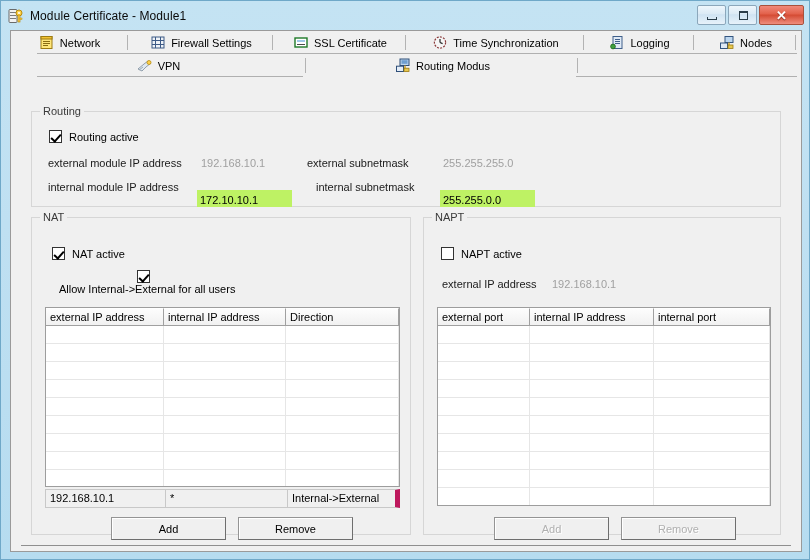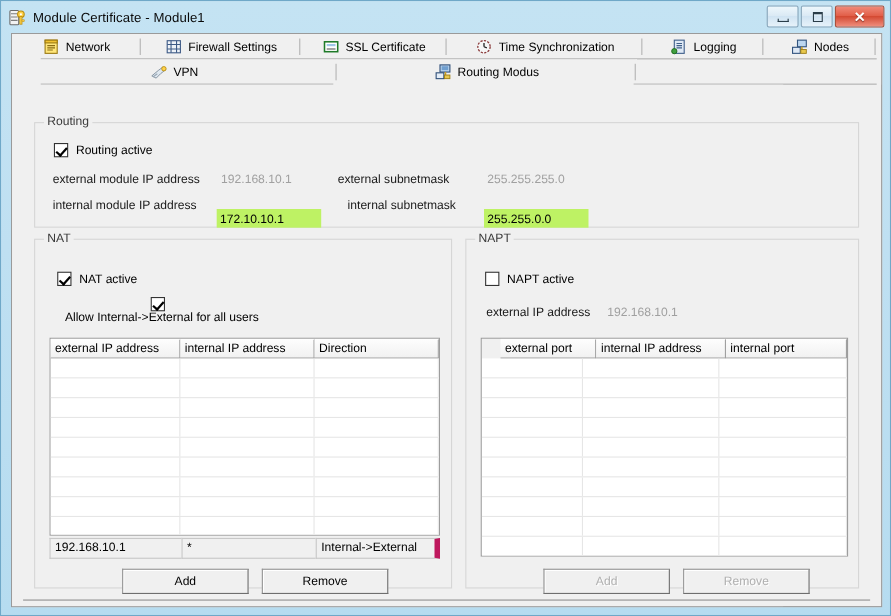--- a/index.html
+++ b/index.html
@@ -593,21 +593,21 @@
         <div class="cbrow" style="left:17px; top:29px;">
           <span class="cbox"></span>
           <span class="cblabel">NAPT active</span>
         </div>
 
         <span class="flabel" style="left:18px; top:60px;">external IP address</span>
         <span class="fvalue-disabled" style="left:128px; top:60px;">192.168.10.1</span>
 
         <div class="listwrap" style="left:13px; top:89px; width:334px; height:199px;">
           <div class="lheader">
-            <div class="lhcell" style="width:92px;margin-left:17px;">external port</div>
+            <div class="lhcell" style="width:92px;">external port</div>
             <div class="lhcell" style="width:124px;">internal IP address</div>
             <div class="lhcell" style="width:116px;">internal port</div>
           </div>
           <div class="lbody">
             <div class="lrow">
                 <span class="lcell" style="width:92px;"></span>
                 <span class="lcell" style="width:124px;"></span>
                 <span class="lcell" style="width:116px;"></span>
               </div>
             <div class="lrow">

